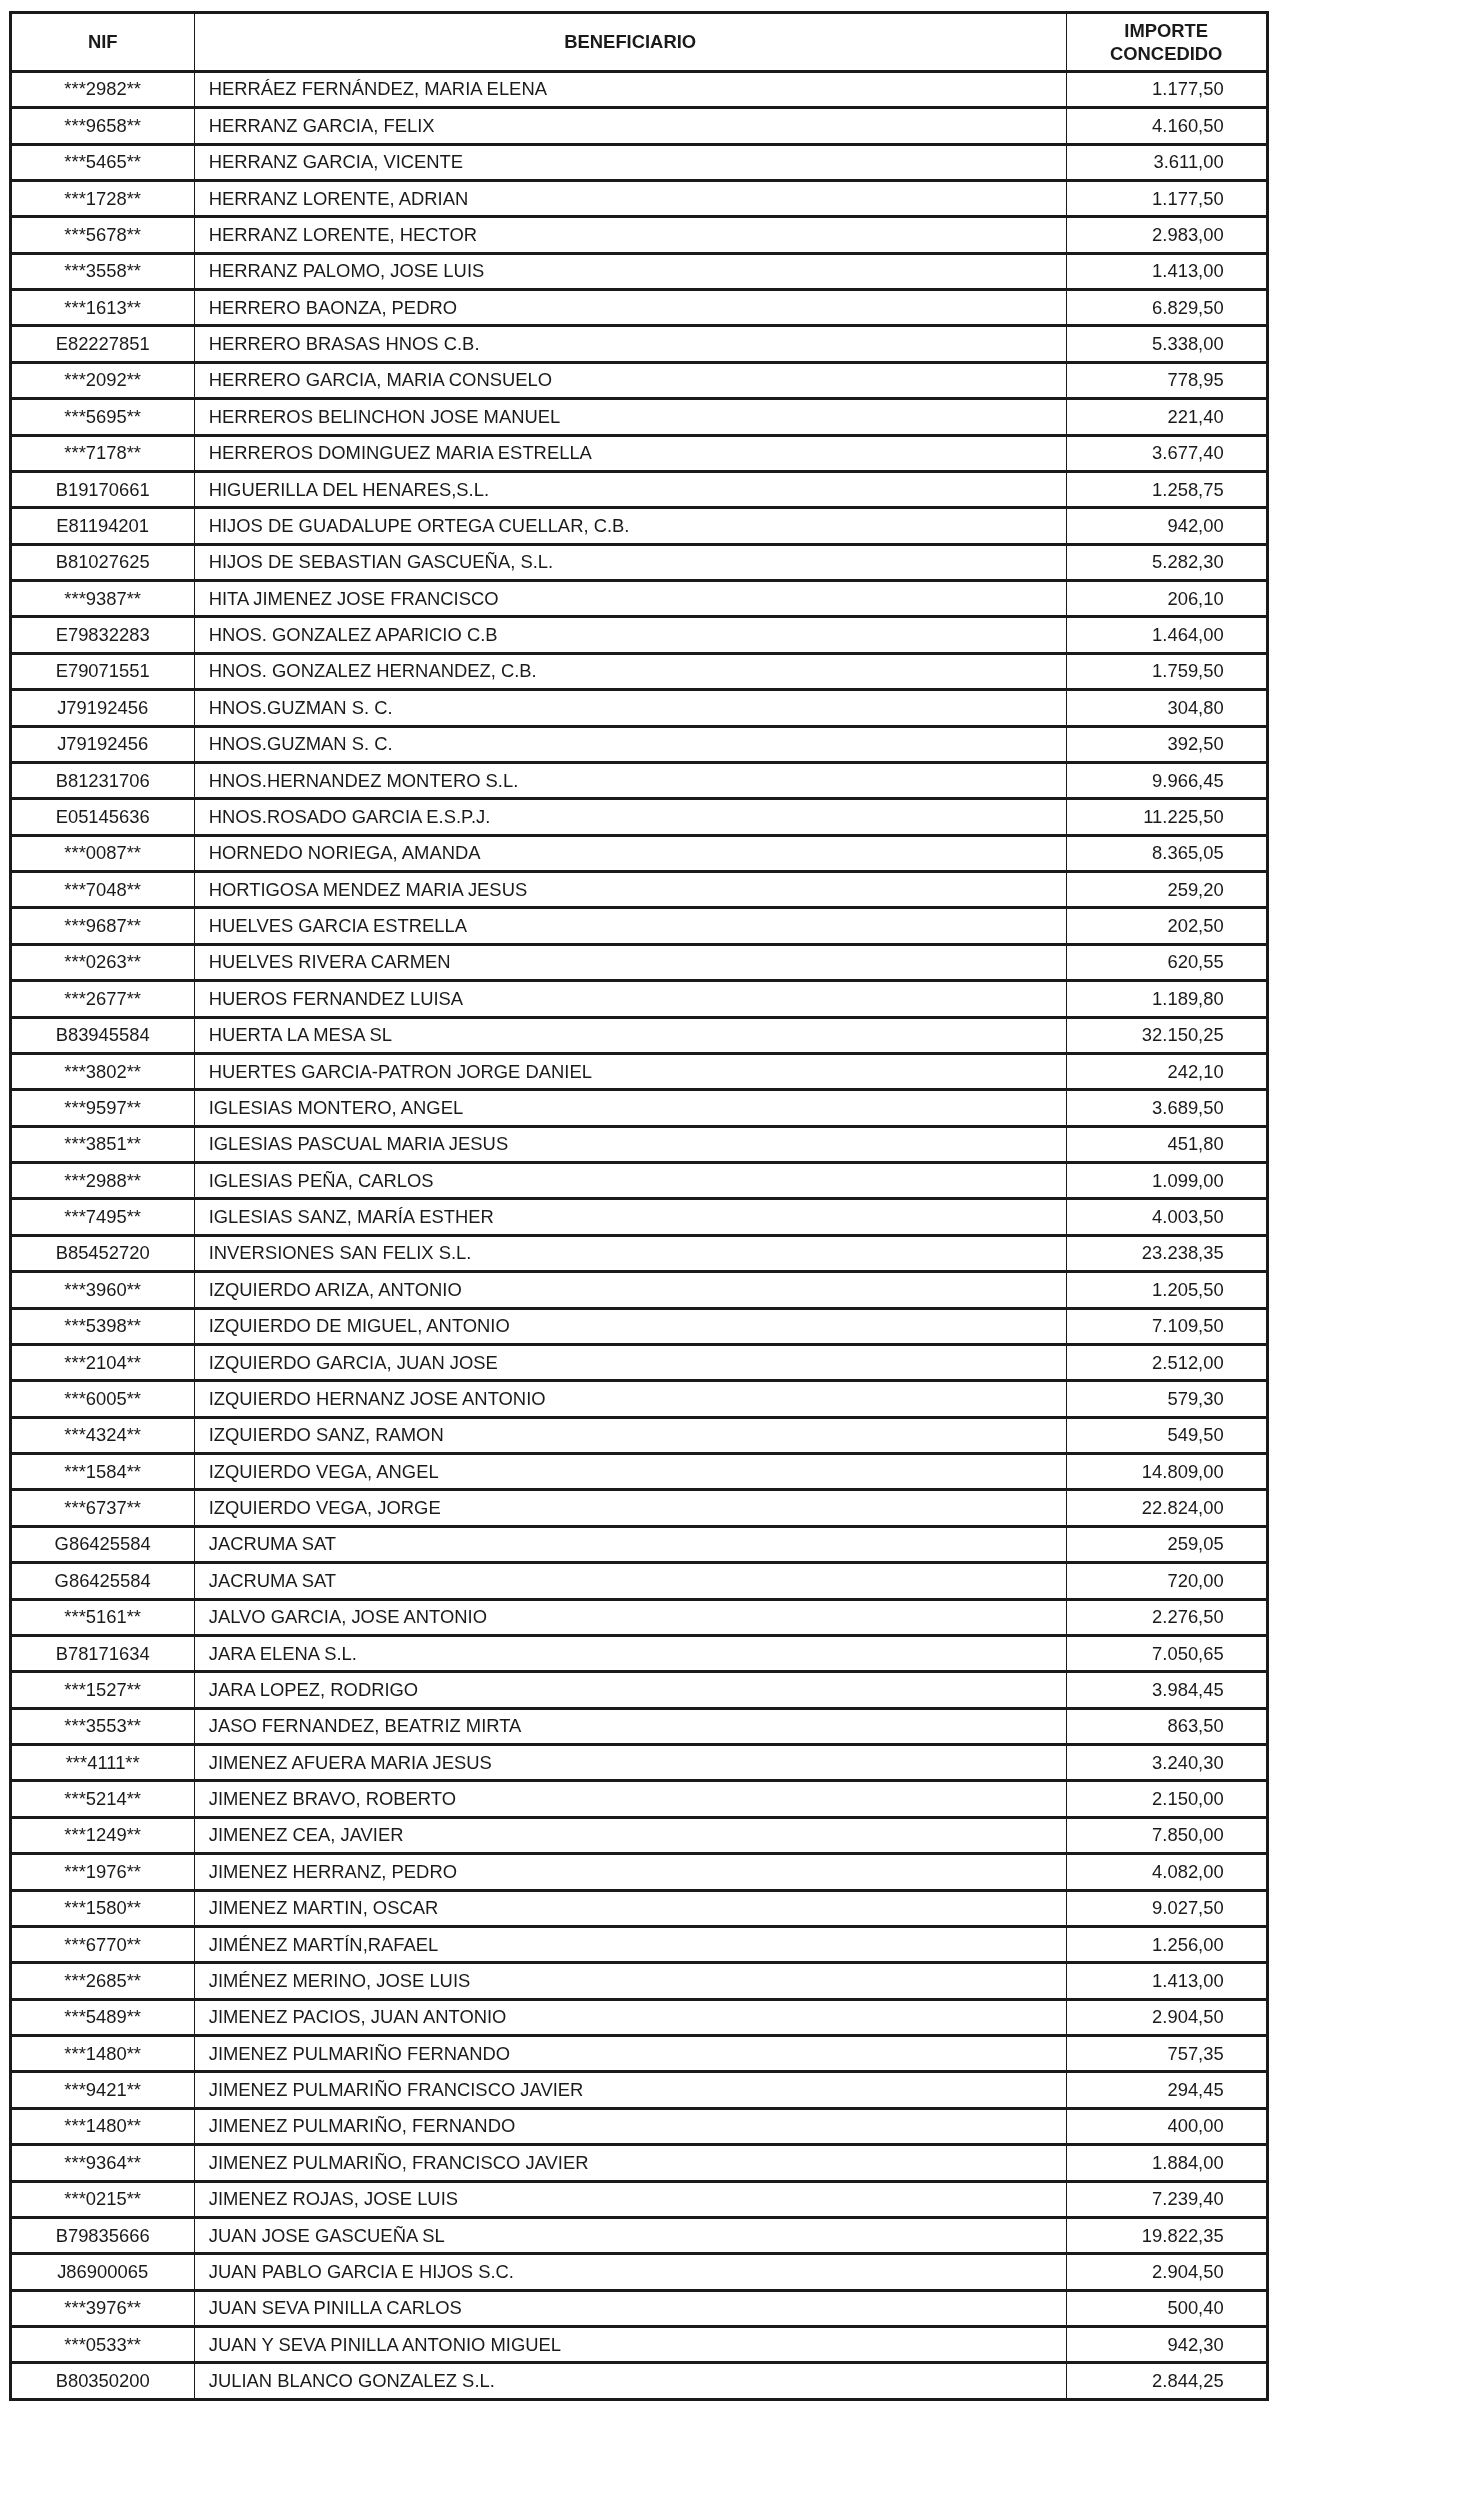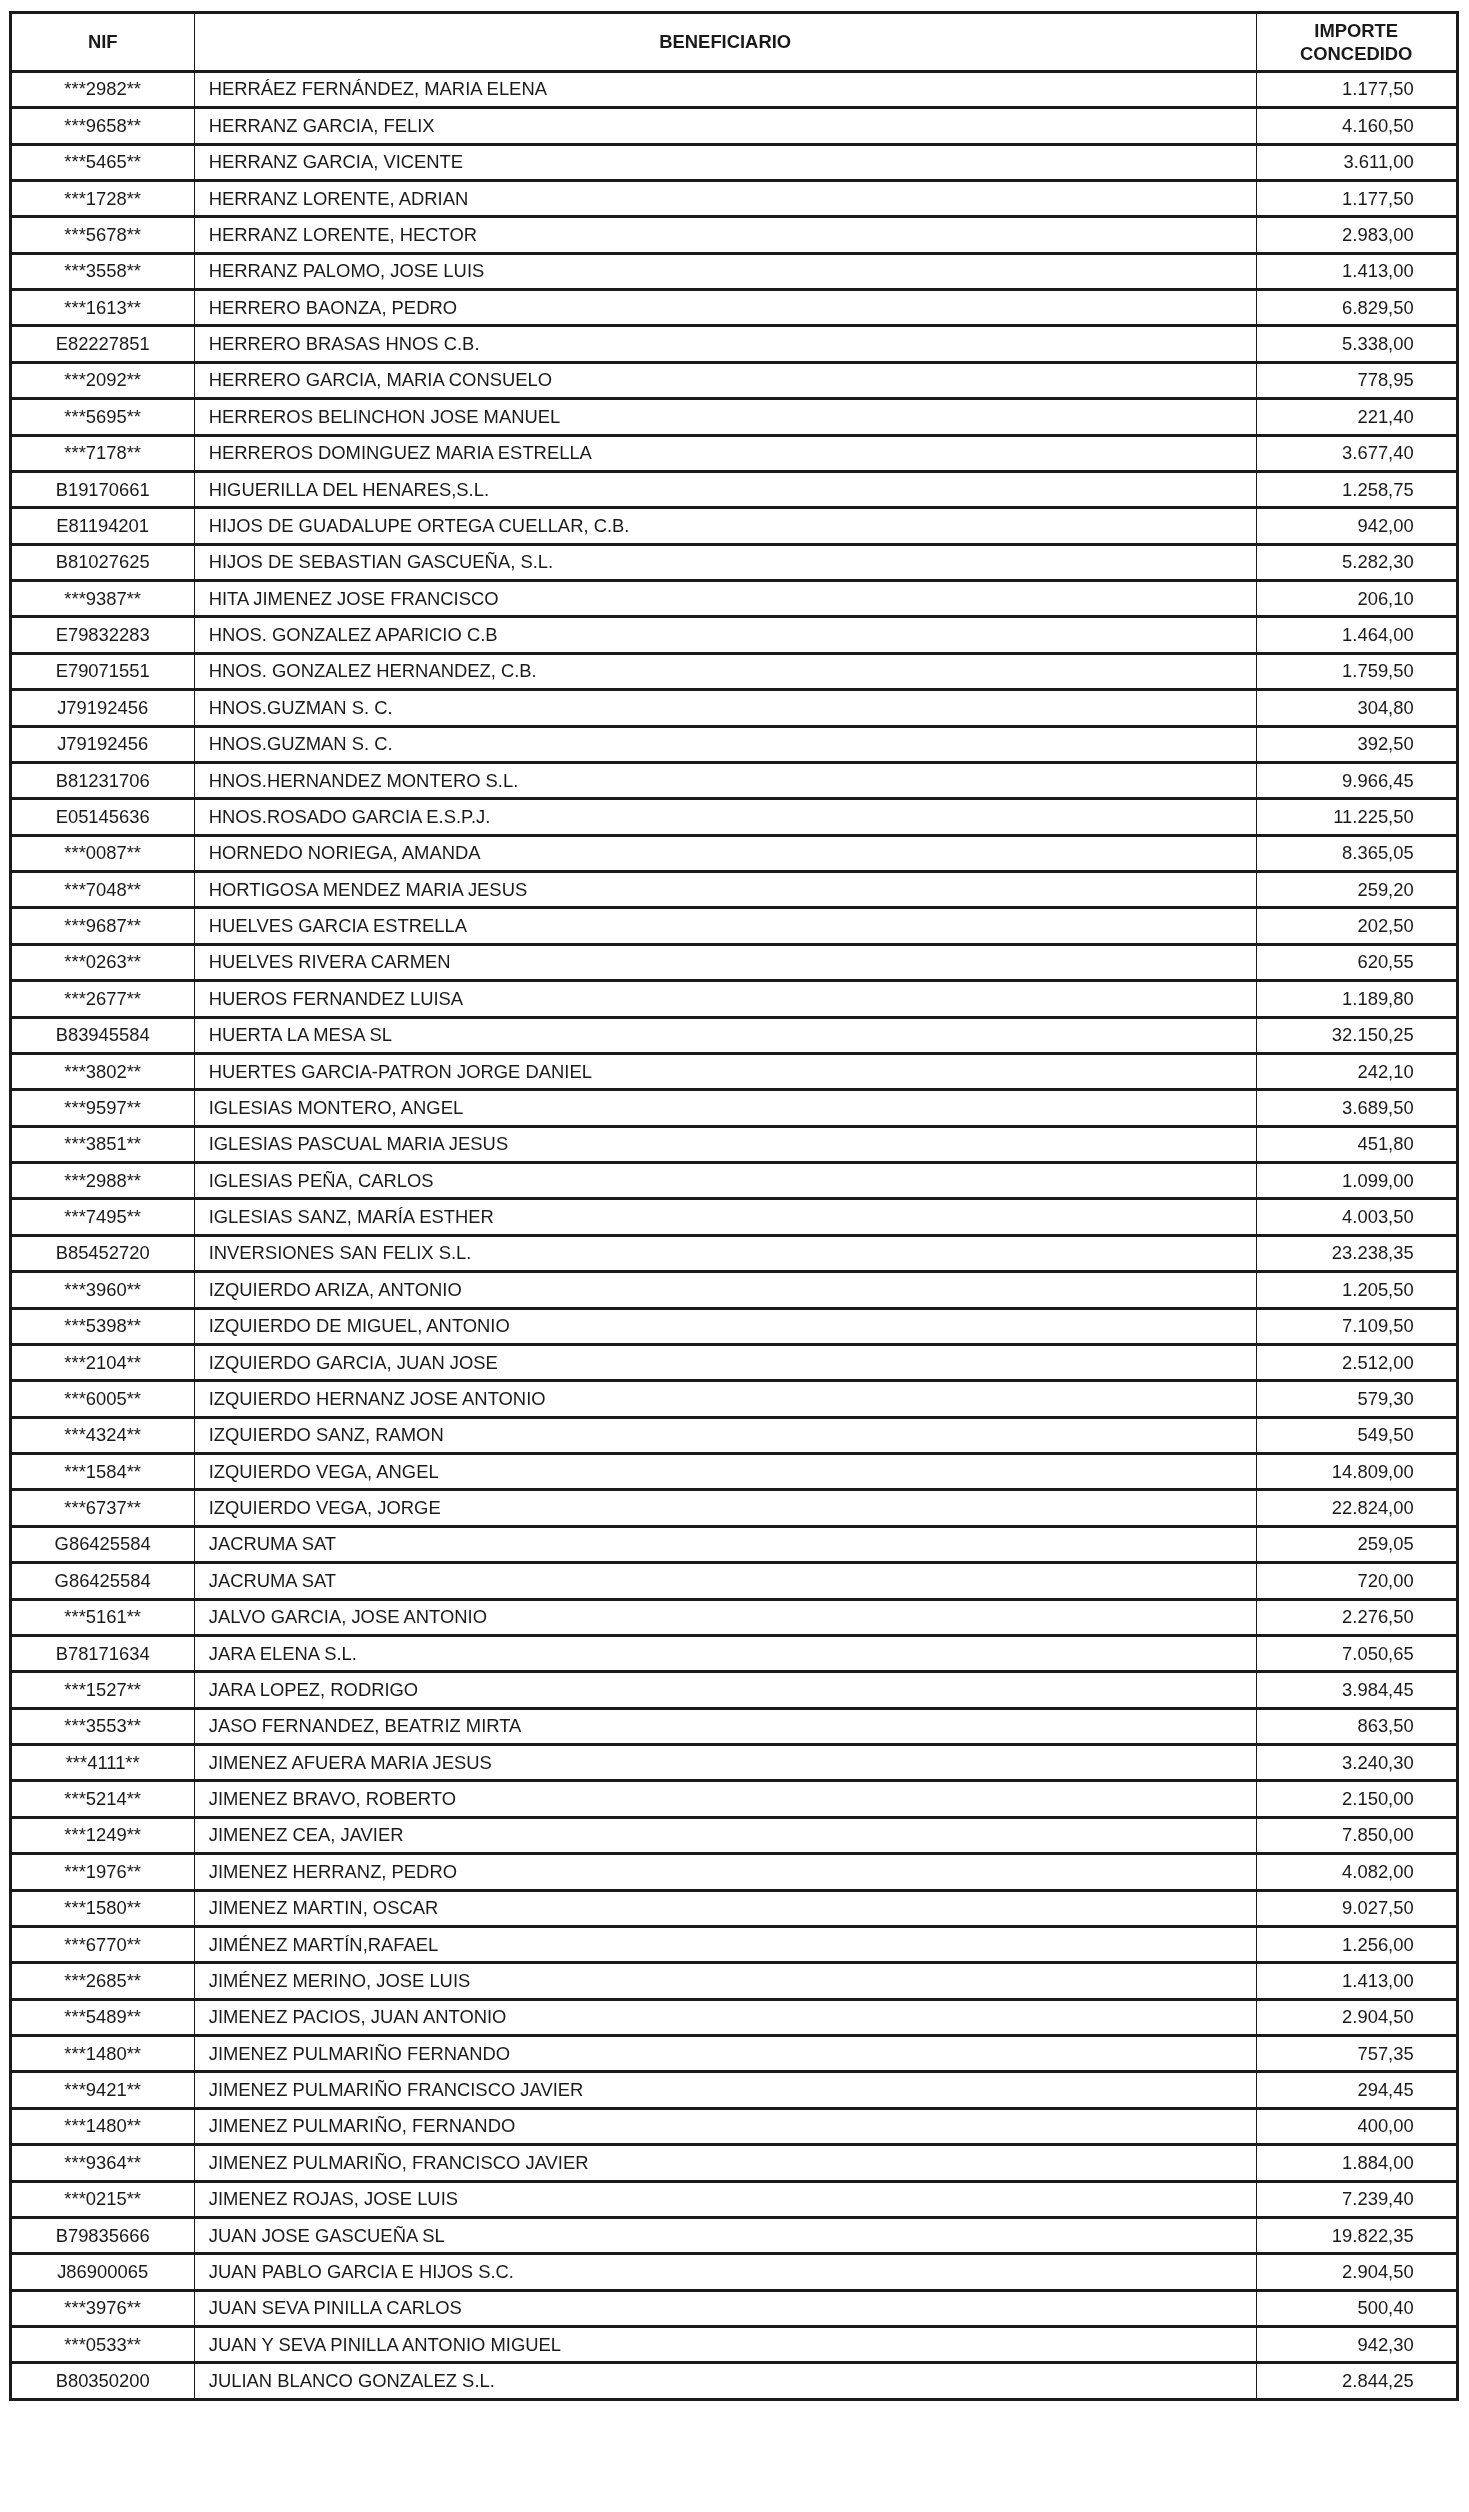--- a/index.html
+++ b/index.html
@@ -11,21 +11,21 @@
     width: 1470px;
     height: 2512px;
     font-family: "Liberation Sans", "DejaVu Sans", sans-serif;
     color: #1a1a1a;
     overflow: hidden;
   }
   .page {
     padding: 11.4px 10.5px 0 8.7px;
   }
   table.grant-table {
-    width: 1450px;
+    width: 1260px;
     table-layout: fixed;
     border-collapse: collapse;
     border: 3.5px solid #1a1a1a;
   }
   .grant-table col.c-nif { width: 184px; }
   .grant-table col.c-ben { width: auto; }
   .grant-table col.c-imp { width: 201px; }
 
   .grant-table th, .grant-table td {
     border-style: solid;

